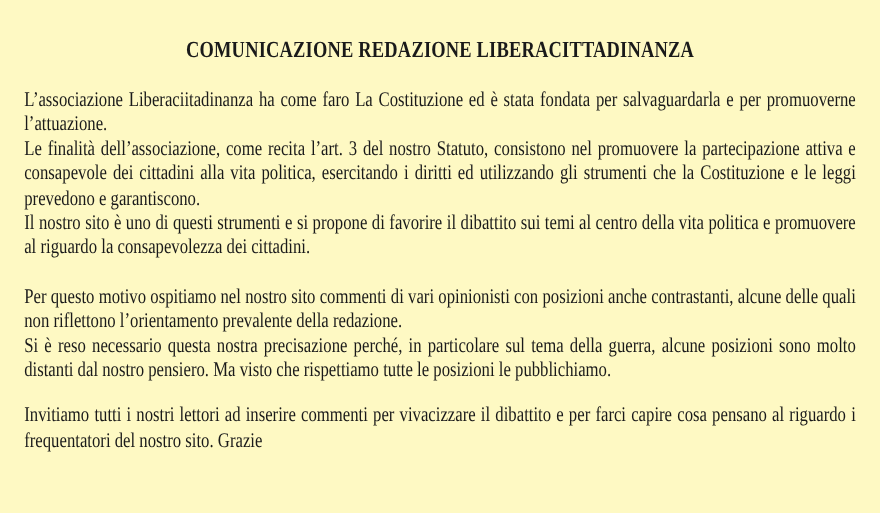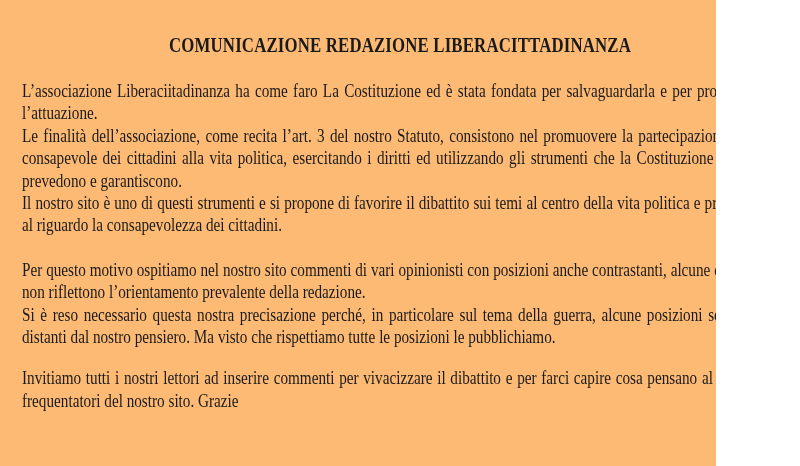--- a/index.html
+++ b/index.html
@@ -2,23 +2,23 @@
 <html><head>
 <meta charset="utf-8">
 <style>
   html, body {
     margin: 0;
     padding: 0;
     background: #ffffff;
   }
   .page {
     position: relative;
-    width: 716px;
+    width: 800px;
     height: 466px;
-    background: #fdba74;
+    background: #fef9c3;
     overflow: hidden;
   }
   
   .content {
     position: absolute;
     left: 22px;
     top: 0;
     width: 945px;
     transform: scaleX(0.8);
     transform-origin: 0 0;

